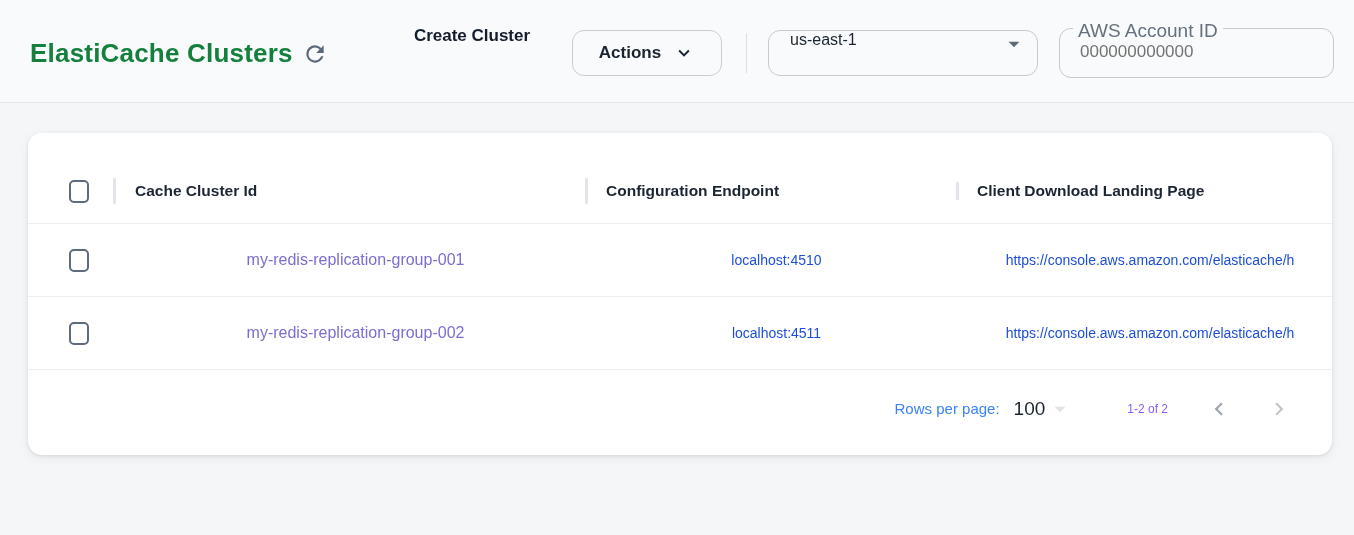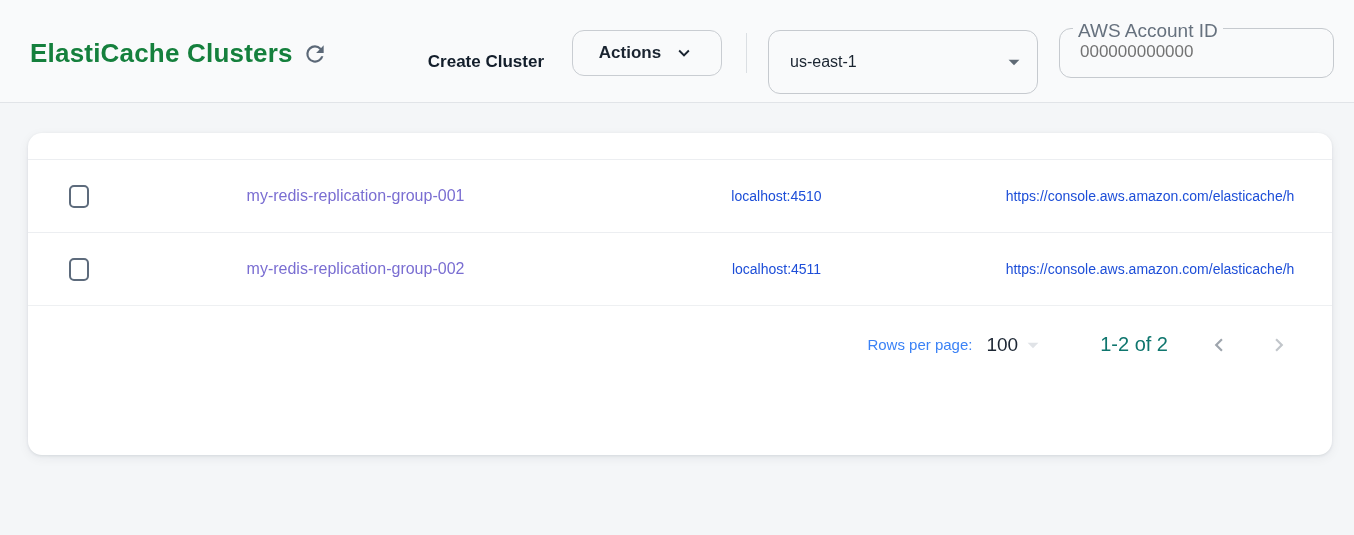--- a/index.html
+++ b/index.html
@@ -17,34 +17,34 @@
     position:absolute; left:0; top:0; width:1354px; height:103px;
     background:#f9fafb; border-bottom:1px solid #e1e4e8; box-sizing:border-box;
   }
   .page-title {
     position:absolute; left:30px; top:38px; margin:0;
     font-size:26px; font-weight:700; letter-spacing:.2px; color:#15803d;
   }
   .refresh-btn { position:absolute; left:302px; top:41px; width:26px; height:26px; }
   .refresh-btn svg { display:block; }
   .create-btn {
-    position:absolute; left:400px; top:52px; width:144px; text-align:right;
+    position:absolute; left:400px; top:26px; width:144px; text-align:center;
     font-size:17px; font-weight:700; color:#131e2b;
   }
   .actions-btn {
     position:absolute; left:572px; top:30px; width:150px; height:46px;
     border:1px solid #c9cdd2; border-radius:12px;
     display:flex; align-items:center; justify-content:center; gap:12px;
     font-size:17px; font-weight:700; color:#1a2430;
   }
   .vdivider { position:absolute; left:746px; top:33px; width:1px; height:40px; background:#dbdfe3; }
   .region-select {
-    position:absolute; left:768px; top:30px; width:270px; height:64px; box-sizing:border-box;
+    position:absolute; left:768px; top:30px; width:270px; height:46px; box-sizing:border-box;
     border:1px solid #c6cacf; border-radius:12px;
-    display:flex; align-items:center; justify-content:space-between;
+    display:flex; justify-content:space-between;
     padding:0 10px 0 21px; font-size:16px; color:#1a2430; cursor:pointer;
   }
   .account-field {
     position:absolute; left:1059px; top:28px; width:275px; height:50px; box-sizing:border-box;
     border:1px solid #c6cacf; border-radius:12px;
   }
   .account-label {
     position:absolute; top:-9px; left:13px; padding:0 5px;
     background:#f9fafb; font-size:19px; color:#66717e; white-space:nowrap;
   }
@@ -86,21 +86,21 @@
 
   
   .tfooter {
     height:86px; border-top:1px solid #eef0f2;
     display:flex; align-items:center; justify-content:flex-end;
     padding:0 40px 8px 0; box-sizing:border-box;
   }
   .rpp-label { font-size:15px; color:#3b82f6; }
   .rpp-value { font-size:19px; color:#1c2633; margin-left:14px; }
   .rpp-arrow { margin-left:2px; display:flex; align-items:center; }
-  .range-label { font-size:20px; color:#0f766e; margin-left:54px; }
+  .range-label { font-size:12px; color:#8b5cf6; margin-left:54px; }
   .page-btn { margin-left:34px; width:26px; height:26px; display:flex; align-items:center; justify-content:center; }
   .page-btn.prev { margin-left:38px; }
 </style>
 </head>
 <body style="--link: #7a6ed2;">
 
 <div class="topbar">
   <h1 class="page-title">ElastiCache Clusters</h1>
 
   <button class="refresh-btn">
@@ -134,20 +134,28 @@
   </div>
 
   <div class="account-field">
     <span class="account-label">AWS Account ID</span>
     <span class="account-value">000000000000</span>
   </div>
 </div>
 
 <div class="card">
 
+  <div class="thead">
+    <div class="cell-check">
+      <span class="checkbox"></span>
+    </div>
+    <div class="hcell c1">Cache Cluster Id</div>
+    <div class="hcell c2">Configuration Endpoint</div>
+    <div class="hcell c3">Client Download Landing Page</div>
+  </div>
 
   <div class="trow">
     <div class="cell-check">
       <span class="checkbox"></span>
     </div>
     <div class="c1"><a class="row-link">my-redis-replication-group-001</a></div>
     <div class="c2">localhost:4510</div>
     <div class="c3">https://console.aws.amazon.com/elasticache/h</div>
   </div>
 

